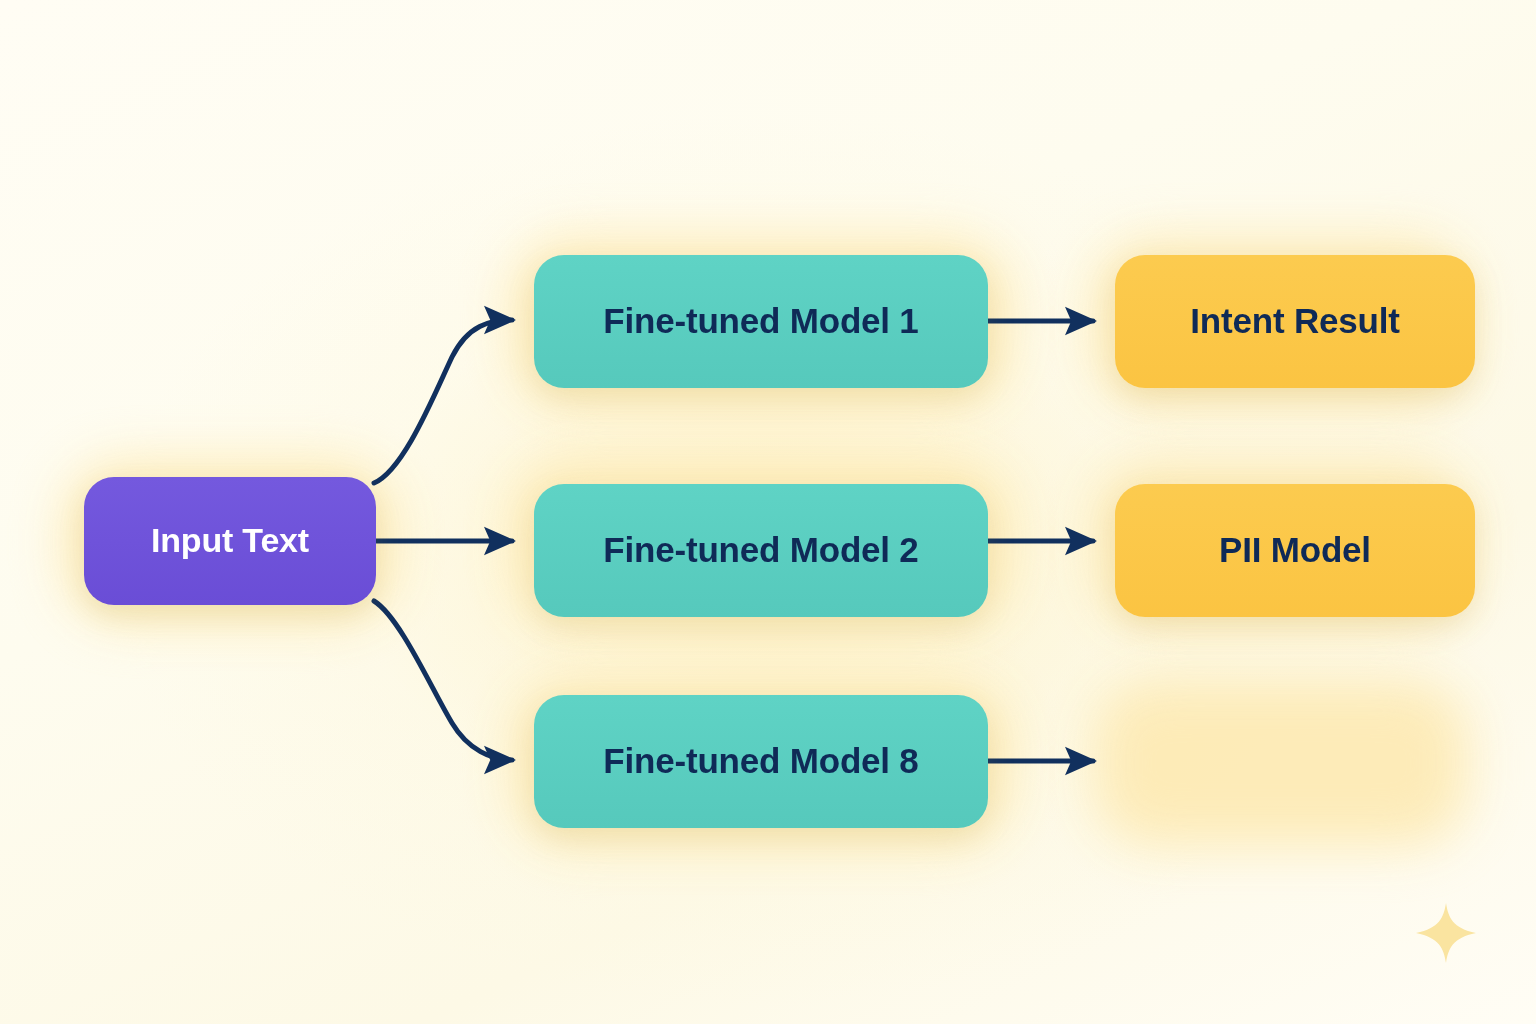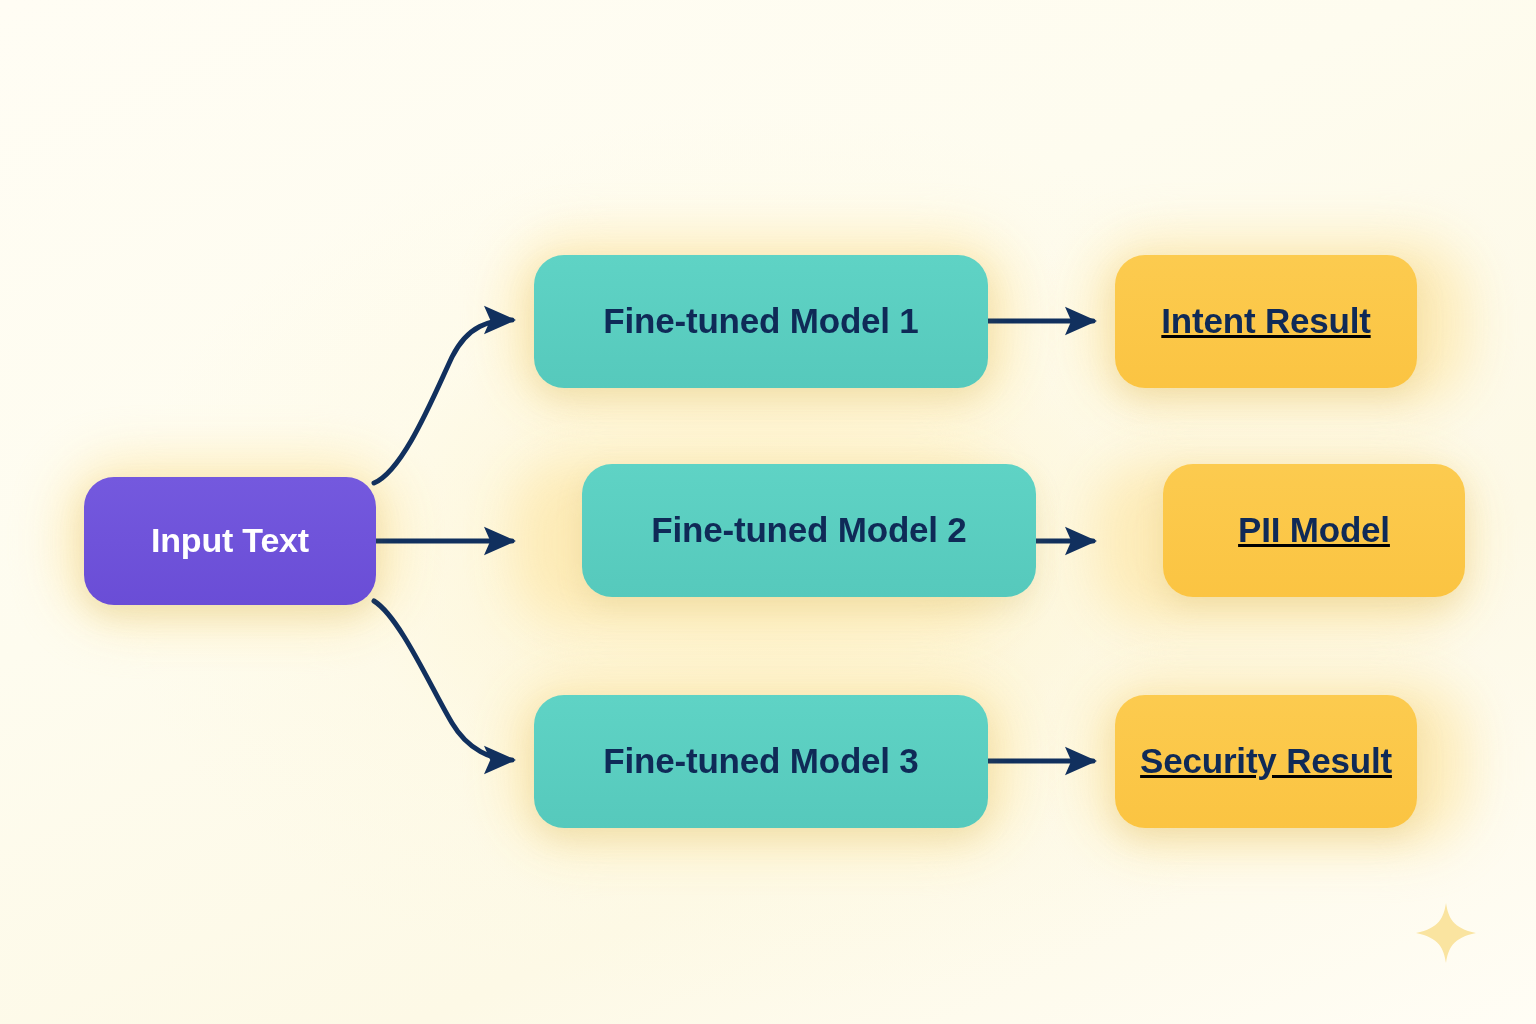--- a/index.html
+++ b/index.html
@@ -82,34 +82,33 @@
     box-shadow: 0 10px 28px rgba(170,150,60,0.15);
   }
   .node.model .node-label {
     color: #0f2a57;
     font-size: 35px;
     font-weight: bold;
   }
 
   .node.result {
     left: 1115px;
-    width: 302px;
+    width: 360px;
     height: 133px;
     background: linear-gradient(180deg, #fccb4f 0%, #fbc442 100%);
     box-shadow: 0 10px 28px rgba(185,150,50,0.17);
-    text-decoration: underline;
   }
   .node.result .node-label {
     color: #0f2a57;
     font-size: 35px;
     font-weight: bold;
   }
 
   .row1 { top: 255px; }
-  .row2 { top: 464px; margin-left: 48px; }
+  .row2 { top: 484px; }
   .row3 { top: 695px; }
 
   
   #sparkle {
     position: absolute;
     left: 1414px;
     top: 901px;
     width: 64px;
     height: 64px;
   }
@@ -151,30 +150,27 @@
     <span class="node-label">Input Text</span>
   </div>
 
   <div class="node model row1">
     <span class="node-label">Fine-tuned Model 1</span>
   </div>
   <div class="node model row2">
     <span class="node-label">Fine-tuned Model 2</span>
   </div>
   <div class="node model row3">
-    <span class="node-label">Fine-tuned Model 3</span>
+    <span class="node-label">Fine-tuned Model 8</span>
   </div>
 
   <div class="node result row1">
     <span class="node-label">Intent Result</span>
   </div>
   <div class="node result row2">
     <span class="node-label">PII Model</span>
-  </div>
-  <div class="node result row3">
-    <span class="node-label">Security Result</span>
   </div>
 
   <svg id="sparkle" viewBox="0 0 64 64" xmlns="http://www.w3.org/2000/svg">
     <path d="M32 2 C34.5 17 38.5 27 62 32 C38.5 37 34.5 47 32 62 C29.5 47 25.5 37 2 32 C25.5 27 29.5 17 32 2 Z" fill="#fae4a0"></path>
   </svg>
 
 </div>
 
 </body></html>

